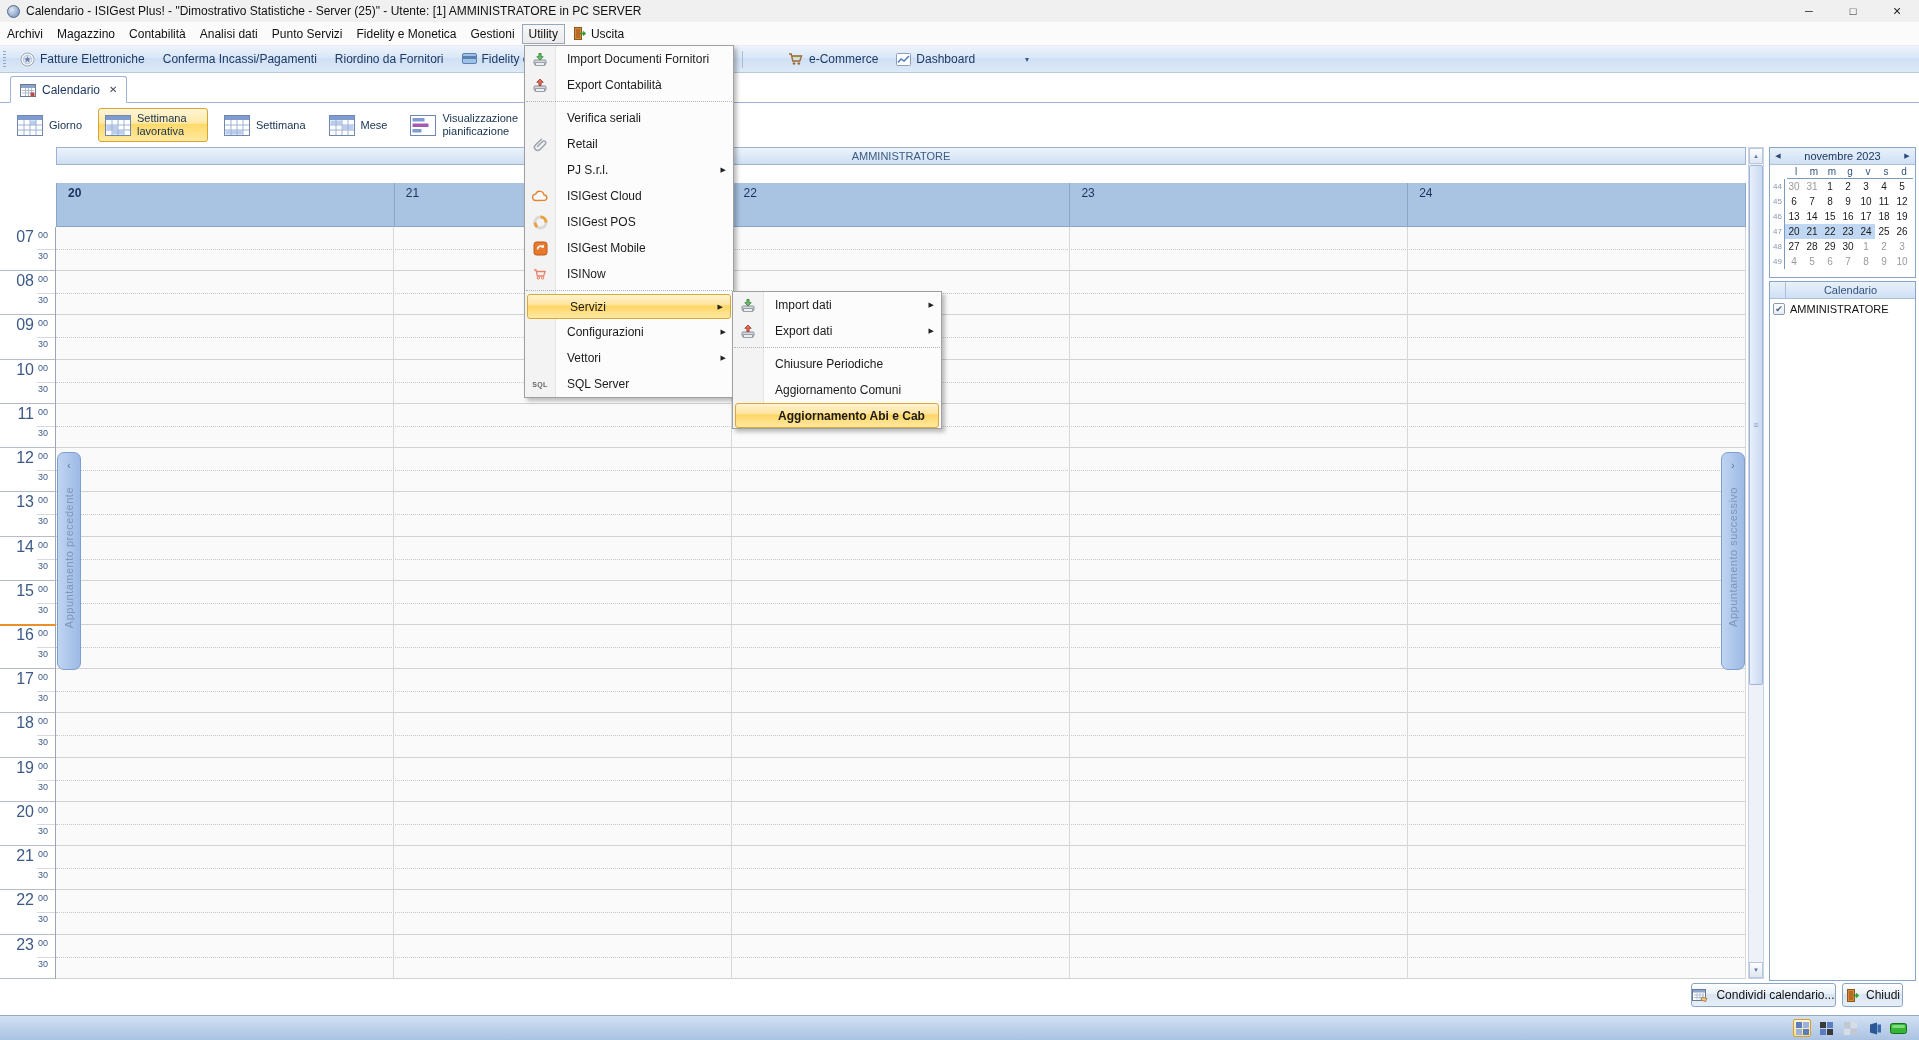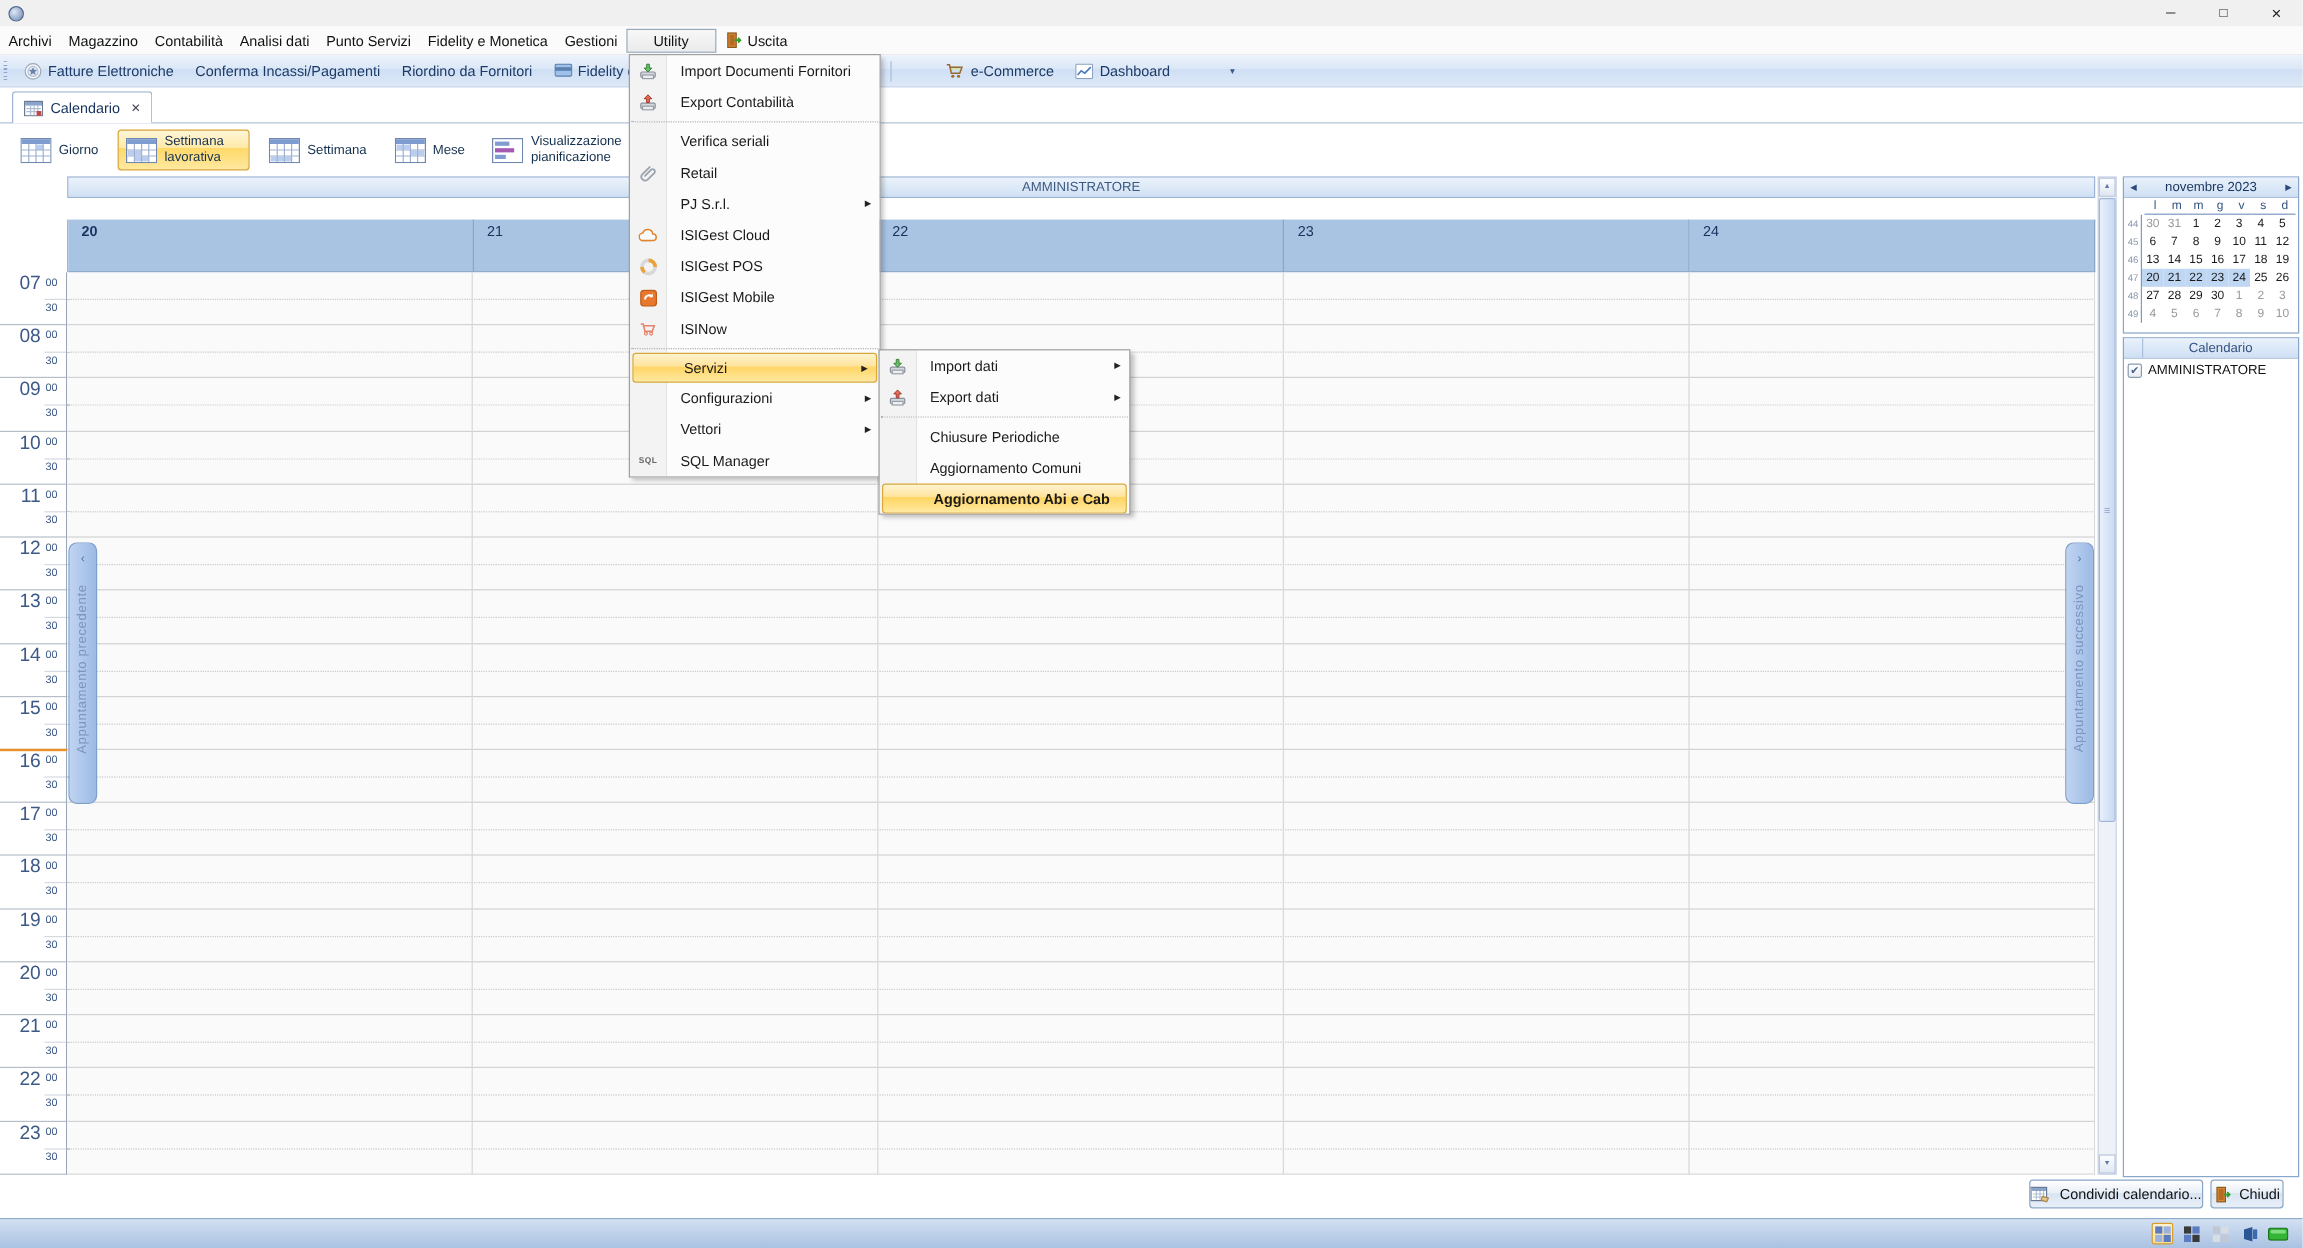--- a/index.html
+++ b/index.html
@@ -14,21 +14,21 @@
   .app-icon{width:13px;height:13px;border-radius:50%;margin:0 6px 0 7px;flex:0 0 auto;
             background:radial-gradient(circle at 35% 35%,#dfe7f3,#6a86b4);border:1px solid #51688e;}
   .win-controls{margin-left:auto;display:flex;height:100%;}
   .win-btn{width:44px;display:flex;align-items:center;justify-content:center;color:#222;font-size:11px;}
   .win-btn.close{font-size:14px;}
 
   
   .menubar{position:absolute;left:0;top:22px;width:1919px;height:24px;background:#fbfbfb;
            display:flex;align-items:center;border-bottom:1px solid #ececec;}
   .mb-item{padding:3px 7px;display:flex;align-items:center;gap:4px;color:#111;cursor:default;}
-  .mb-item.pressed{border:1px solid #98a8bc;background:linear-gradient(#f7f7f7,#ebebeb);padding:2px 22px;}
+  .mb-item.pressed{border:1px solid #98a8bc;background:linear-gradient(#f7f7f7,#ebebeb);padding:2px 6px;}
 
   
   .toolbar{position:absolute;left:0;top:46px;width:1919px;height:27px;color:#1c3a66;
            background:linear-gradient(#ecf3fc,#dbe7f7 45%,#cfdff4 46%,#dde9f7);
            border-bottom:1px solid #b7c8e2;display:flex;align-items:center;}
   .tb-grip{width:3px;height:16px;margin:0 5px 0 3px;
            background-image:repeating-linear-gradient(#8ea6c8 0 1px,transparent 1px 3px);}
   .tb-item{display:flex;align-items:center;gap:5px;padding:0 9px;height:100%;white-space:nowrap;}
   .tb-group2{position:absolute;left:742px;top:0;height:100%;display:flex;align-items:center;gap:32px;}
   .tb-sep{width:1px;height:17px;background:#aabcd8;margin-right:4px;}
@@ -159,20 +159,21 @@
          background:linear-gradient(#fff3cf,#ffe39a 45%,#ffd564 46%,#ffe9a0);}
   .mi.bold .mi-label{font-weight:bold;}
   .mi-sep{border-top:1px dotted #b4b4b4;margin:3px 1px;}
   .sql-txt{font-size:7px;font-weight:bold;color:#666;letter-spacing:.3px;}
 </style>
 </head>
 <body>
 
 <div class="titlebar">
   <span class="app-icon"></span>
+  <span class="tb-title nw">Calendario - ISIGest Plus! - "Dimostrativo Statistiche - Server (25)" - Utente: [1] AMMINISTRATORE in PC SERVER</span>
   <div class="win-controls">
     <span class="win-btn">─</span>
     <span class="win-btn">□</span>
     <span class="win-btn close">×</span>
   </div>
 </div>
 
 <div class="menubar" id="menubar">
     <div class="mb-item">
       <span>Archivi</span>
@@ -798,21 +799,21 @@
     </div>
     <div class="mi">
       <span class="mi-ico"></span>
       <span class="mi-label">Vettori</span>
       <span class="mi-arrow">▶</span>
     </div>
     <div class="mi">
       <span class="mi-ico">
         <span class="sql-txt" style="display: inline-flex; align-items: center;">SQL</span>
       </span>
-      <span class="mi-label">SQL Manager</span>
+      <span class="mi-label">SQL Server</span>
     </div>
   </div>
 <div class="menu-panel" id="servizi-submenu">
     <div class="mi">
       <span class="mi-ico">
         <span style="display: inline-flex; align-items: center;">
           <svg width="16" height="15">
             <rect x="2" y="8" width="12" height="4.5" rx="1" fill="#d4d8de" stroke="#8a909a"></rect>
             <rect x="3.5" y="10.5" width="9" height="3" fill="#eceef2" stroke="#9aa0aa"></rect>
             <path d="M6.9 1.5h2.2v3.2h2.1L8 8 4.8 4.7h2.1z" fill="#6cc06c" stroke="#2e7d32" stroke-width="0.8"></path>

